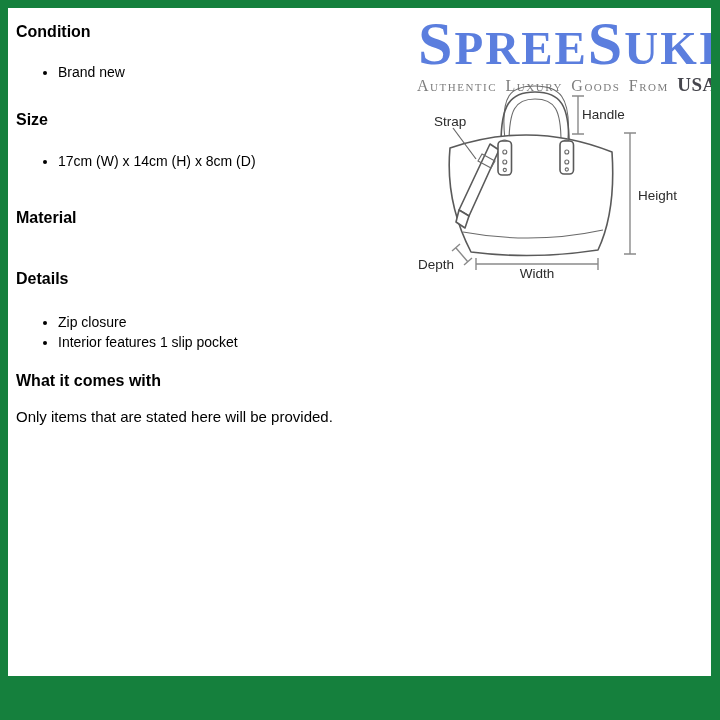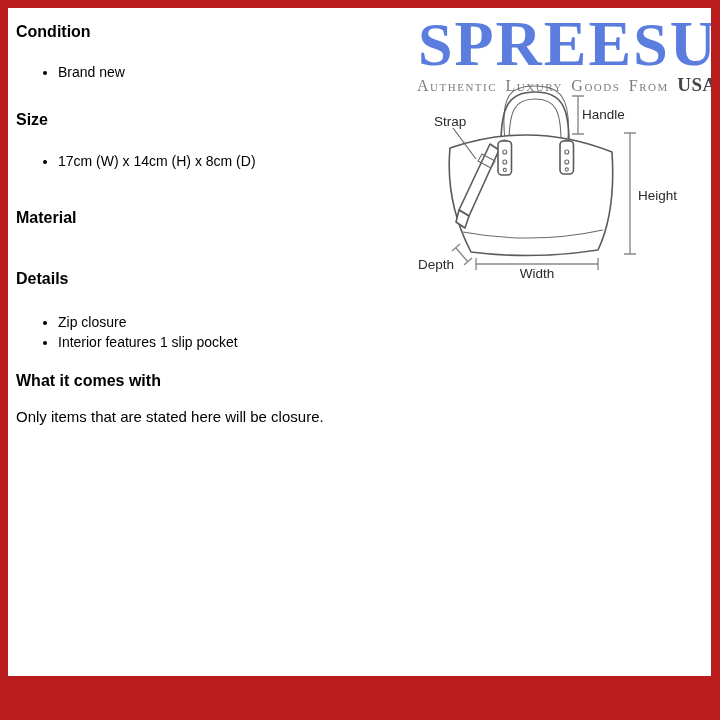--- a/index.html
+++ b/index.html
@@ -5,21 +5,21 @@
   html, body {
     margin: 0; padding: 0;
     width: 720px; height: 720px;
     overflow: hidden;
     background: #000;
     font-family: "Liberation Sans", sans-serif;
   }
   .page {
     position: relative;
     width: 720px; height: 720px;
-    background: #b91c1c;
+    background: #15803d;
   }
   .sheet {
     position: absolute;
     left: 8px; top: 8px;
     width: 703px; height: 668px;
     background: #fff;
     overflow: hidden;
   }
   
   .text-col {
@@ -58,21 +58,21 @@
   .brand {
     position: absolute;
     left: 410px; top: 4px;
     white-space: nowrap;
     font-family: "Liberation Serif", serif;
     font-weight: bold;
     letter-spacing: 2px;
     line-height: 1;
   }
   .b-big   { font-size: 62px; }
-  .b-small { font-size: 64px; }
+  .b-small { font-size: 47px; }
   .tagline {
     position: absolute;
     left: 409px; top: 66px;
     white-space: nowrap;
     font-family: Liberation Serif, serif;
     font-variant: small-caps;
     font-size: 16px;
     letter-spacing: 1.5px;
     word-spacing: 3px;
   }
@@ -120,21 +120,21 @@
       <h3 class="h mt-h3">Material</h3>
 
       <h3 class="h mt-h4">Details</h3>
       <ul class="ul mt-u4">
         <li>Zip closure</li>
         <li>Interior features 1 slip pocket</li>
       </ul>
 
       <h3 class="h mt-h5">What it comes with</h3>
 
-      <p class="footer mt-f">Only items that are stated here will be closure.</p>
+      <p class="footer mt-f">Only items that are stated here will be provided.</p>
     </div>
 
     <div class="brand" style="color: rgb(91, 126, 222);">
       <span class="b-big">S</span><span class="b-small">PREE</span><span class="b-big">S</span><span class="b-small">UKI</span>
     </div>
     <div class="tagline">
       <span class="tag-main" style="color: rgb(125, 125, 125);">Authentic Luxury Goods From</span>
       <span class="tag-usa" style="color: rgb(69, 69, 76);">USA</span>
     </div>
 

